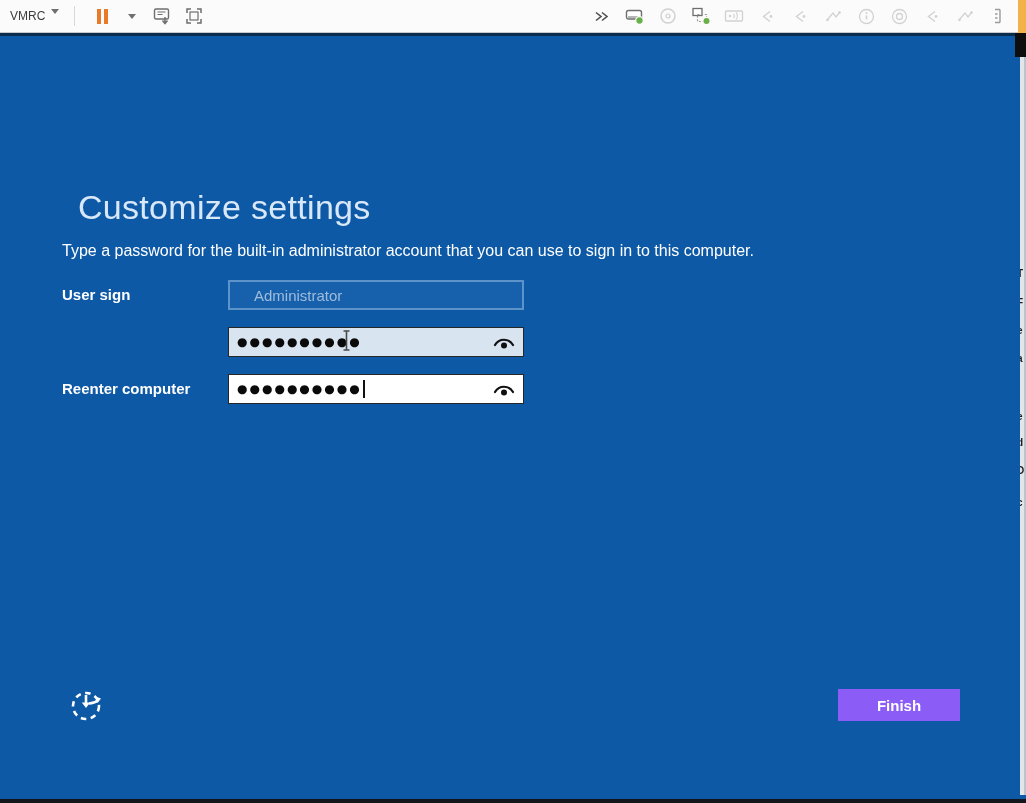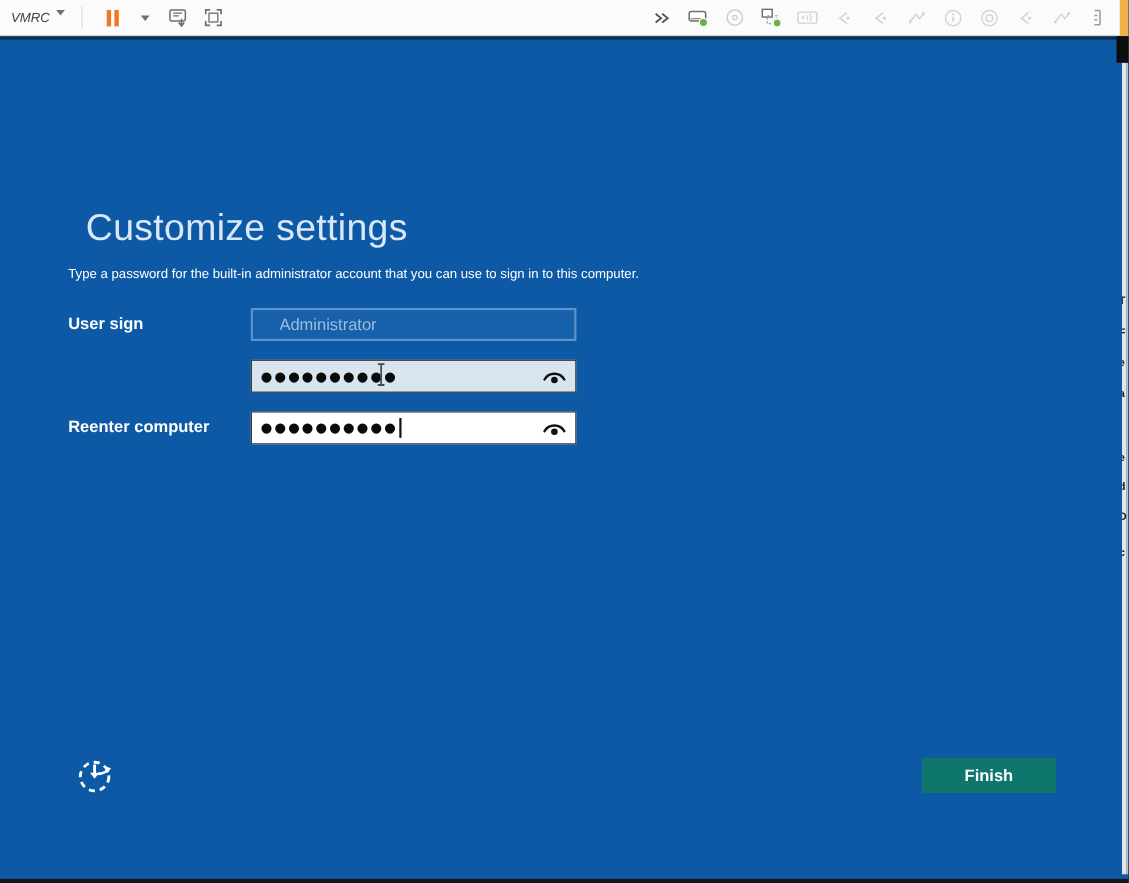--- a/index.html
+++ b/index.html
@@ -3,21 +3,21 @@
 <meta charset="utf-8">
 <style>
   html,body{margin:0;padding:0;background:#2a2a2a;}
   .screen{position:relative;width:1026px;height:803px;overflow:hidden;
           font-family:"Liberation Sans",sans-serif;background:#0d59a6;}
 
   
   .toolbar{position:absolute;top:0;left:0;width:1026px;height:33px;box-sizing:border-box;
            background:#fbfbfb;border-bottom:1px solid #c9c9c9;display:flex;align-items:center;}
   .tb-left{display:flex;align-items:center;padding-left:10px;gap:7px;}
-  .vmrc-menu{display:flex;align-items:flex-start;gap:6px;font-size:12px;color:#3d3d3d;cursor:default;font-style:italic;}
+  .vmrc-menu{display:flex;align-items:flex-start;gap:6px;font-size:12px;color:#3d3d3d;cursor:default;}
   .caret-down{width:0;height:0;border-left:4px solid transparent;border-right:4px solid transparent;
               border-top:5px solid #707070;}
   .tb-sep{width:1px;height:20px;background:#d8d8d8;margin:0 8px;}
   .pause-group{display:flex;align-items:center;gap:6px;}
   .pause-bars{display:flex;gap:3px;}
   .pause-bars i{display:block;width:4px;height:15px;background:#e87a2a;}
   .icon-btn{display:flex;align-items:center;justify-content:center;width:24px;height:24px;}
   .tb-right{margin-left:auto;display:flex;align-items:center;gap:9px;padding-right:16px;}
 
   .amber-strip{position:absolute;top:0;right:0;width:8px;height:33px;background:#f3b14a;}
@@ -26,21 +26,21 @@
 
   
   .right-sliver{position:absolute;top:57px;right:0;width:6px;height:738px;overflow:hidden;}
   .sliver-light{position:absolute;left:0;top:0;width:4px;height:100%;background:#e2e6ea;}
   .sliver-edge{position:absolute;right:0;top:0;width:2px;height:100%;background:#b9c4ce;}
   .frag{position:absolute;left:-3px;font-size:10px;font-weight:700;color:#1c1c1c;line-height:10px;}
 
   
   .oobe-title{position:absolute;left:62px;top:172px;font-size:34px;font-weight:300;
               color:#d9e8f8;letter-spacing:.3px;}
-  .oobe-sub{position:absolute;left:62px;top:242px;font-size:12px;color:#ffffff;}
+  .oobe-sub{position:absolute;left:62px;top:242px;font-size:16px;color:#ffffff;}
 
   .row-label{position:absolute;left:62px;width:164px;font-size:15px;font-weight:700;
              color:#ffffff;line-height:30px;}
   .field{position:absolute;left:228px;width:296px;height:30px;box-sizing:border-box;}
 
   .user-field{top:280px;background:#1760ab;border:2px solid #5d93c9;padding-left:16px;}
   .user-field input{width:100%;height:100%;box-sizing:border-box;background:transparent;border:none;
                     outline:none;padding:0 8px;font-size:15px;color:#9fbcdc;
                     font-family:"Liberation Sans",sans-serif;}
   .user-field input::placeholder{color:#9fbcdc;opacity:1;}
@@ -55,21 +55,21 @@
            display:flex;align-items:center;justify-content:center;background:transparent;border:none;padding:0;}
 
   
   .ibeam{position:absolute;left:340px;top:329px;}
 
   
   .ease-btn{position:absolute;left:67px;top:685px;width:40px;height:40px;background:transparent;
             border:none;padding:0;display:flex;align-items:center;justify-content:center;}
 
   
-  .finish-btn{position:absolute;left:838px;top:689px;width:122px;height:32px;background:#0f766e;
+  .finish-btn{position:absolute;left:838px;top:689px;width:122px;height:32px;background:#8b5cf6;
               border:none;color:#ffffff;font-size:15px;font-weight:700;
               font-family:"Liberation Sans",sans-serif;display:flex;align-items:center;justify-content:center;}
 
   .bottom-bar{position:absolute;left:0;bottom:0;width:1026px;height:4px;background:#12161b;}
 </style>
 </head>
 <body>
 
 <div class="screen">
 

